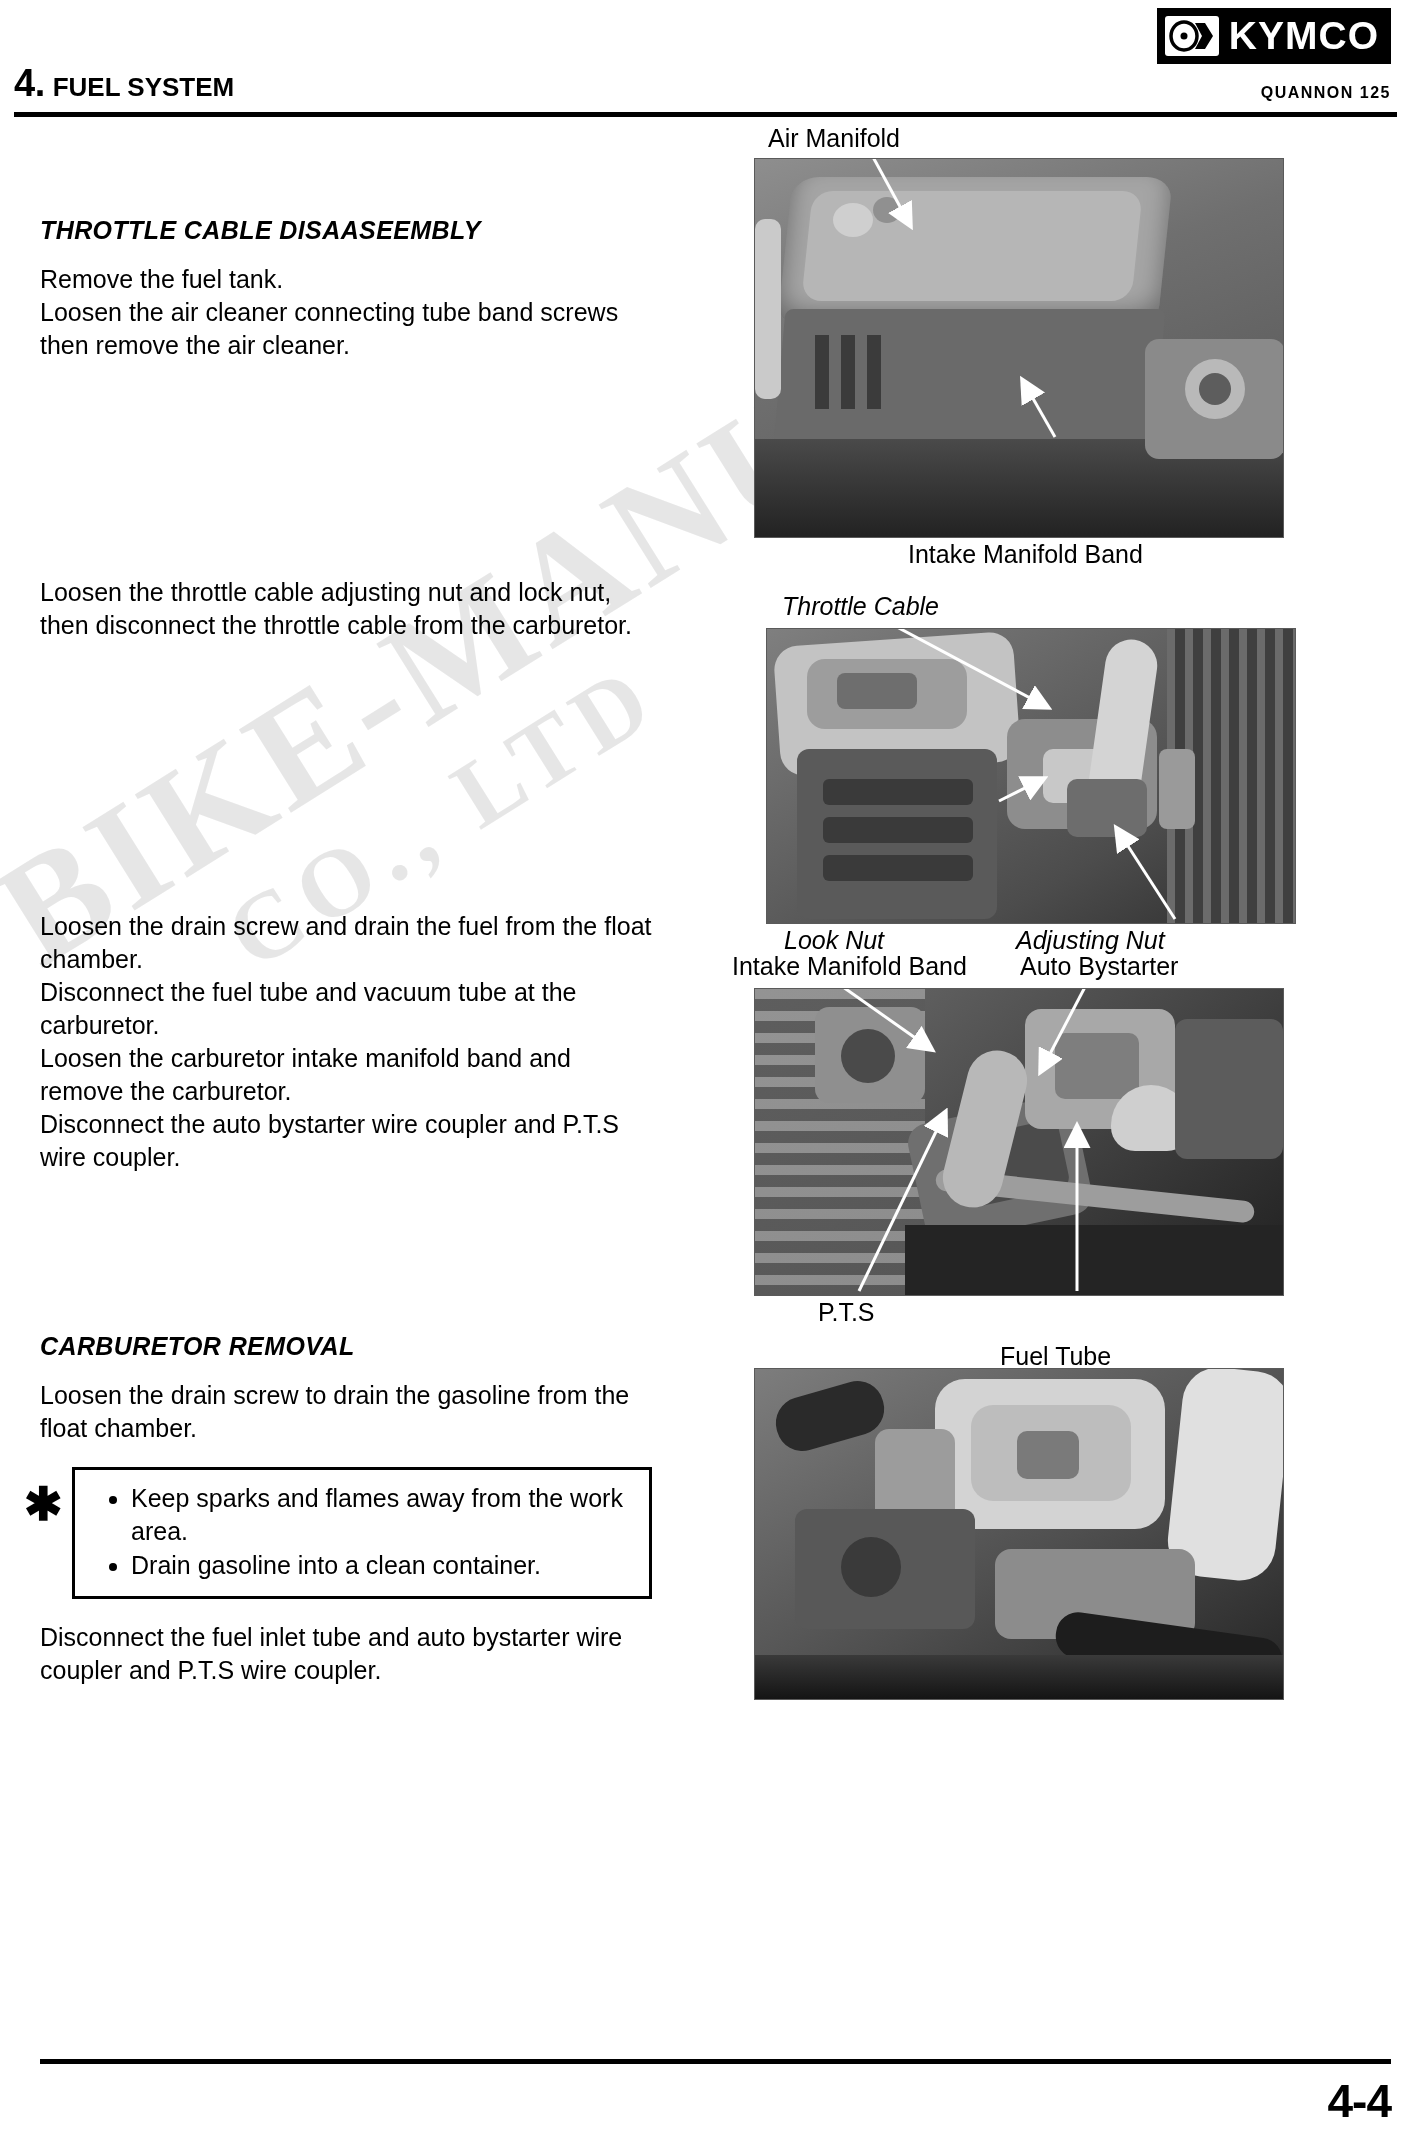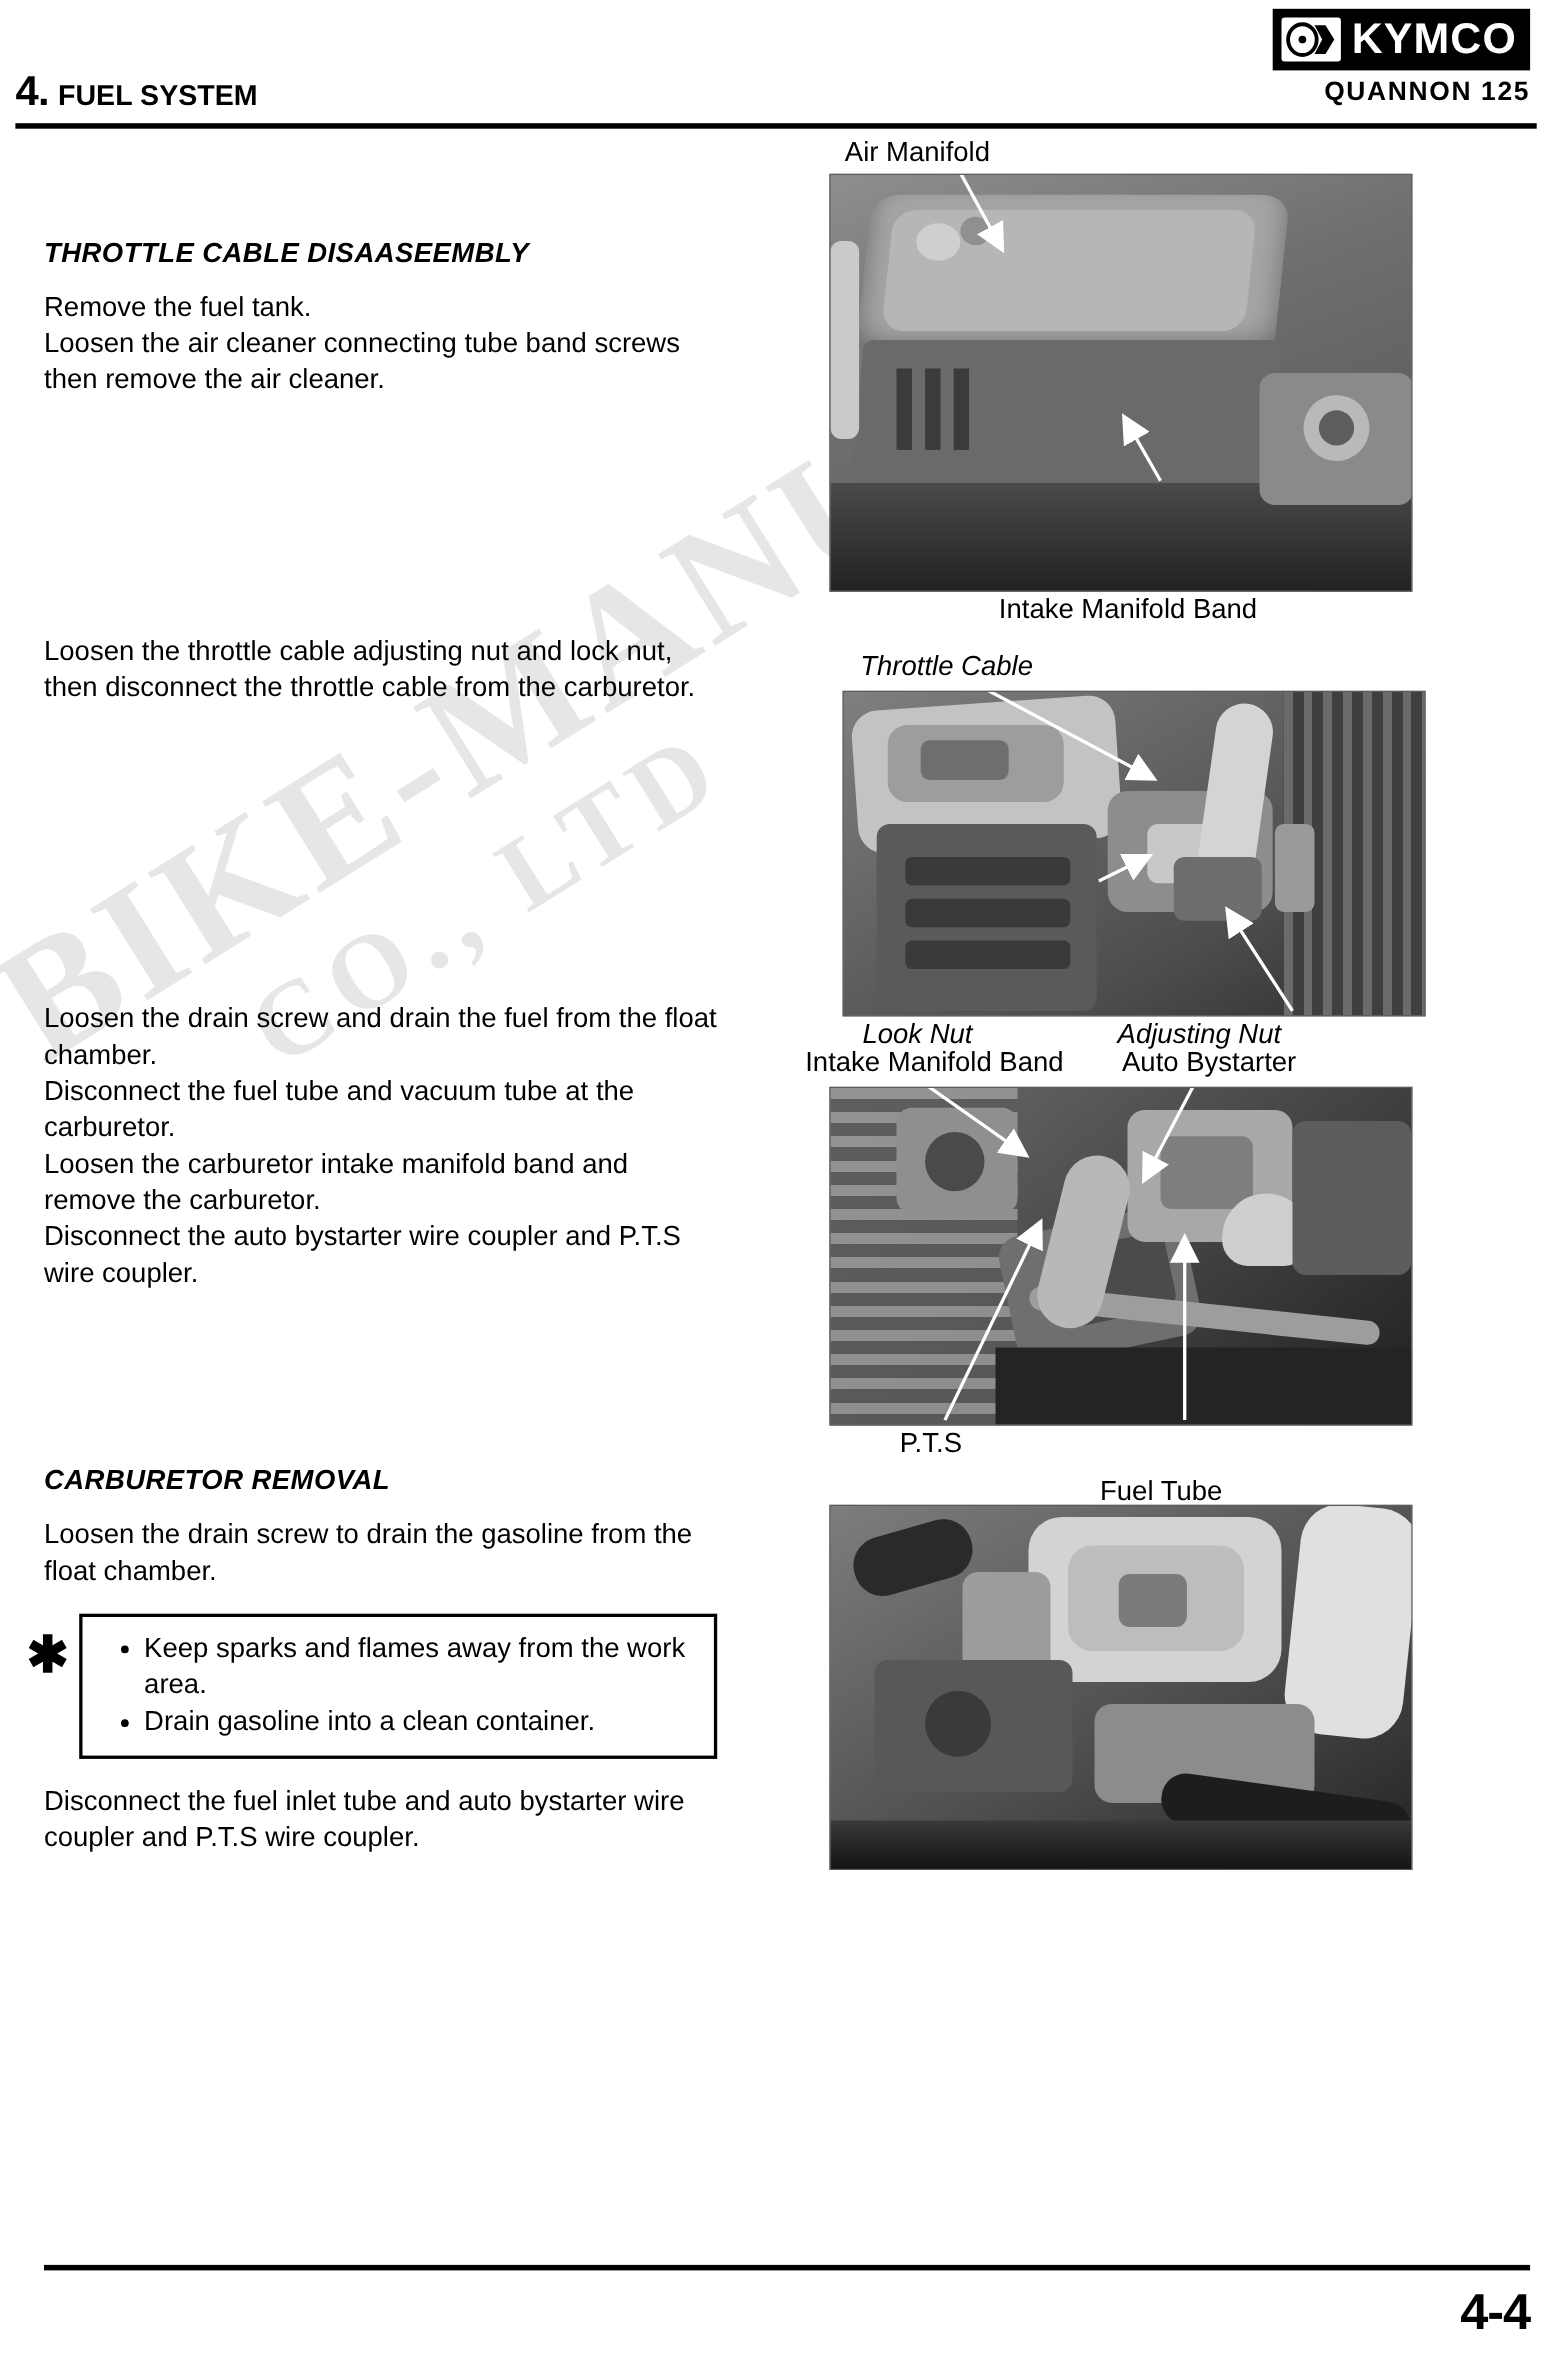--- a/index.html
+++ b/index.html
@@ -67,22 +67,22 @@
     letter-spacing: -0.5px;
   }
   .chapter-title {
     font-size: 26px;
     font-weight: bold;
     letter-spacing: 0px;
   }
   .model-name {
     position: absolute;
     right: 28px;
-    top: 70px;
-    font-size: 24px;
+    top: 84px;
+    font-size: 16px;
     font-weight: bold;
     letter-spacing: 1.5px;
   }
   .header-rule {
     position: absolute;
     left: 14px;
     right: 22px;
     top: 112px;
     height: 5px;
     background: #000;

